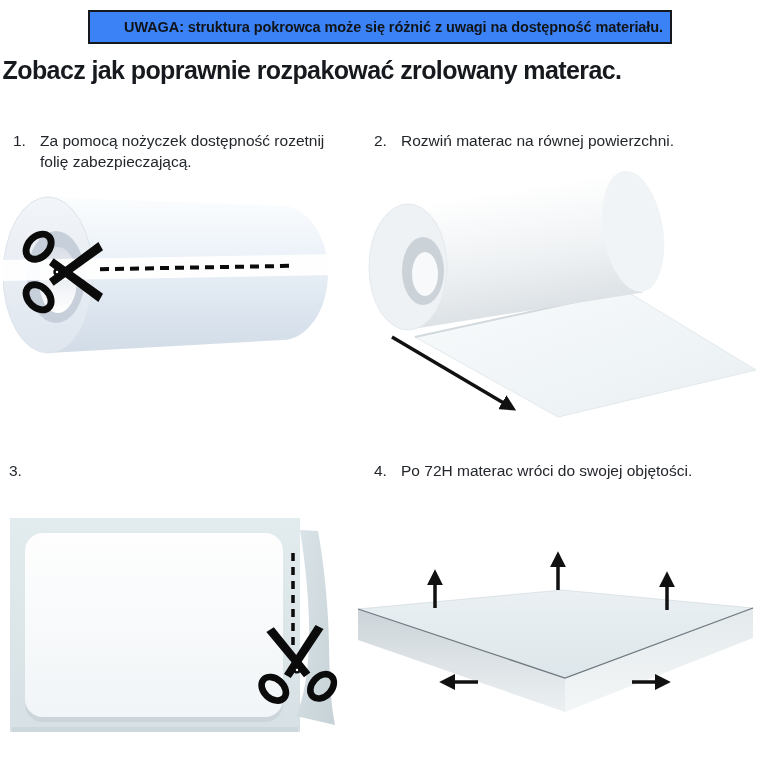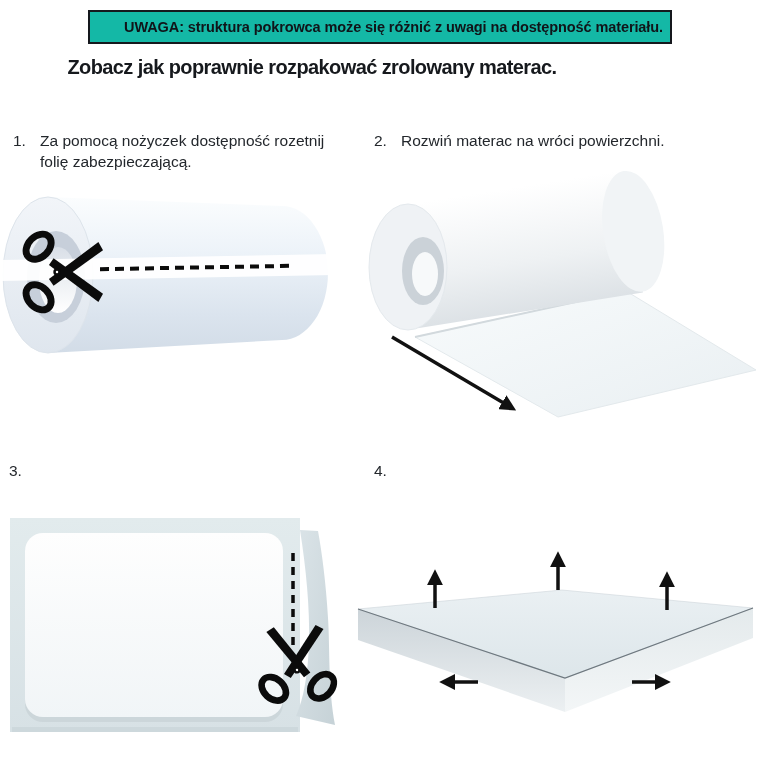--- a/index.html
+++ b/index.html
@@ -1,22 +1,22 @@
 <!DOCTYPE html>
 <html><head>
 <meta charset="utf-8">
 <style>
   html,body{margin:0;padding:0;background:#ffffff;}
   .page{position:relative;width:760px;height:760px;background:#fff;overflow:hidden;
         font-family:"Liberation Sans",sans-serif;color:#23272c;}
   .banner{position:absolute;left:88px;top:10px;width:584px;height:34px;box-sizing:border-box;
-          background:#14b8a6;border:2px solid #15181d;display:flex;align-items:center;justify-content:center;
+          background:#3b82f6;border:2px solid #15181d;display:flex;align-items:center;justify-content:center;
           font-weight:bold;font-size:14.5px;letter-spacing:-0.1px;color:#101419;white-space:nowrap;padding-left:27px;}
   .title{position:absolute;left:0;top:56px;width:624px;margin:0;text-align:center;
-         font-size:20px;font-weight:bold;letter-spacing:-0.6px;color:#16191d;}
+         font-size:25px;font-weight:bold;letter-spacing:-0.6px;color:#16191d;}
   .step{position:absolute;display:flex;font-size:15.5px;line-height:1.34;color:#23272c;}
   .step .num{width:27px;flex:none;}
   #step1{left:13px;top:131px;width:318px;}
   #step2{left:374px;top:131px;width:370px;}
   #step3{left:9px;top:461px;width:330px;}
   #step4{left:374px;top:461px;width:380px;}
   svg.illus{position:absolute;display:block;}
   #illus1{left:0;top:185px;}
   #illus2{left:360px;top:165px;}
   #illus3{left:10px;top:518px;}
@@ -95,27 +95,28 @@
   </div>
 
   <h1 class="title">Zobacz jak poprawnie rozpakować zrolowany materac.</h1>
 
   <div class="step" id="step1">
     <span class="num">1.</span>
     <span class="txt">Za pomocą nożyczek dostępność rozetnij folię zabezpieczającą.</span>
   </div>
   <div class="step" id="step2">
     <span class="num">2.</span>
-    <span class="txt">Rozwiń materac na wróci powierzchni.</span>
+    <span class="txt">Rozwiń materac na równej powierzchni.</span>
   </div>
   <div class="step" id="step3">
     <span class="num">3.</span>
   </div>
   <div class="step" id="step4">
     <span class="num">4.</span>
+    <span class="txt">Po 72H materac wróci do swojej objętości.</span>
   </div>
 
   <svg class="illus" id="illus1" width="335" height="195" viewBox="0 0 335 195">
     <path d="M 48 12 L 282 21 A 46 67 0 0 1 282 155 L 48 168 Z" fill="url(#g-roll1)"></path>
     <ellipse cx="48" cy="90" rx="45" ry="78" fill="url(#g-cap1)" stroke="#dde4eb" stroke-width="1"></ellipse>
     <ellipse cx="56" cy="92" rx="29" ry="46" fill="#c7cfda"></ellipse>
     <ellipse cx="58" cy="95" rx="19" ry="33" fill="url(#g-hole1)"></ellipse>
     <g transform="rotate(-1 167 83)">
       <rect x="0" y="72" width="335" height="21" fill="#ffffff" opacity="0.93"></rect>
       <line x1="100" y1="83" x2="292" y2="83" stroke="#0b0b0b" stroke-width="4" stroke-dasharray="9 6"></line>

